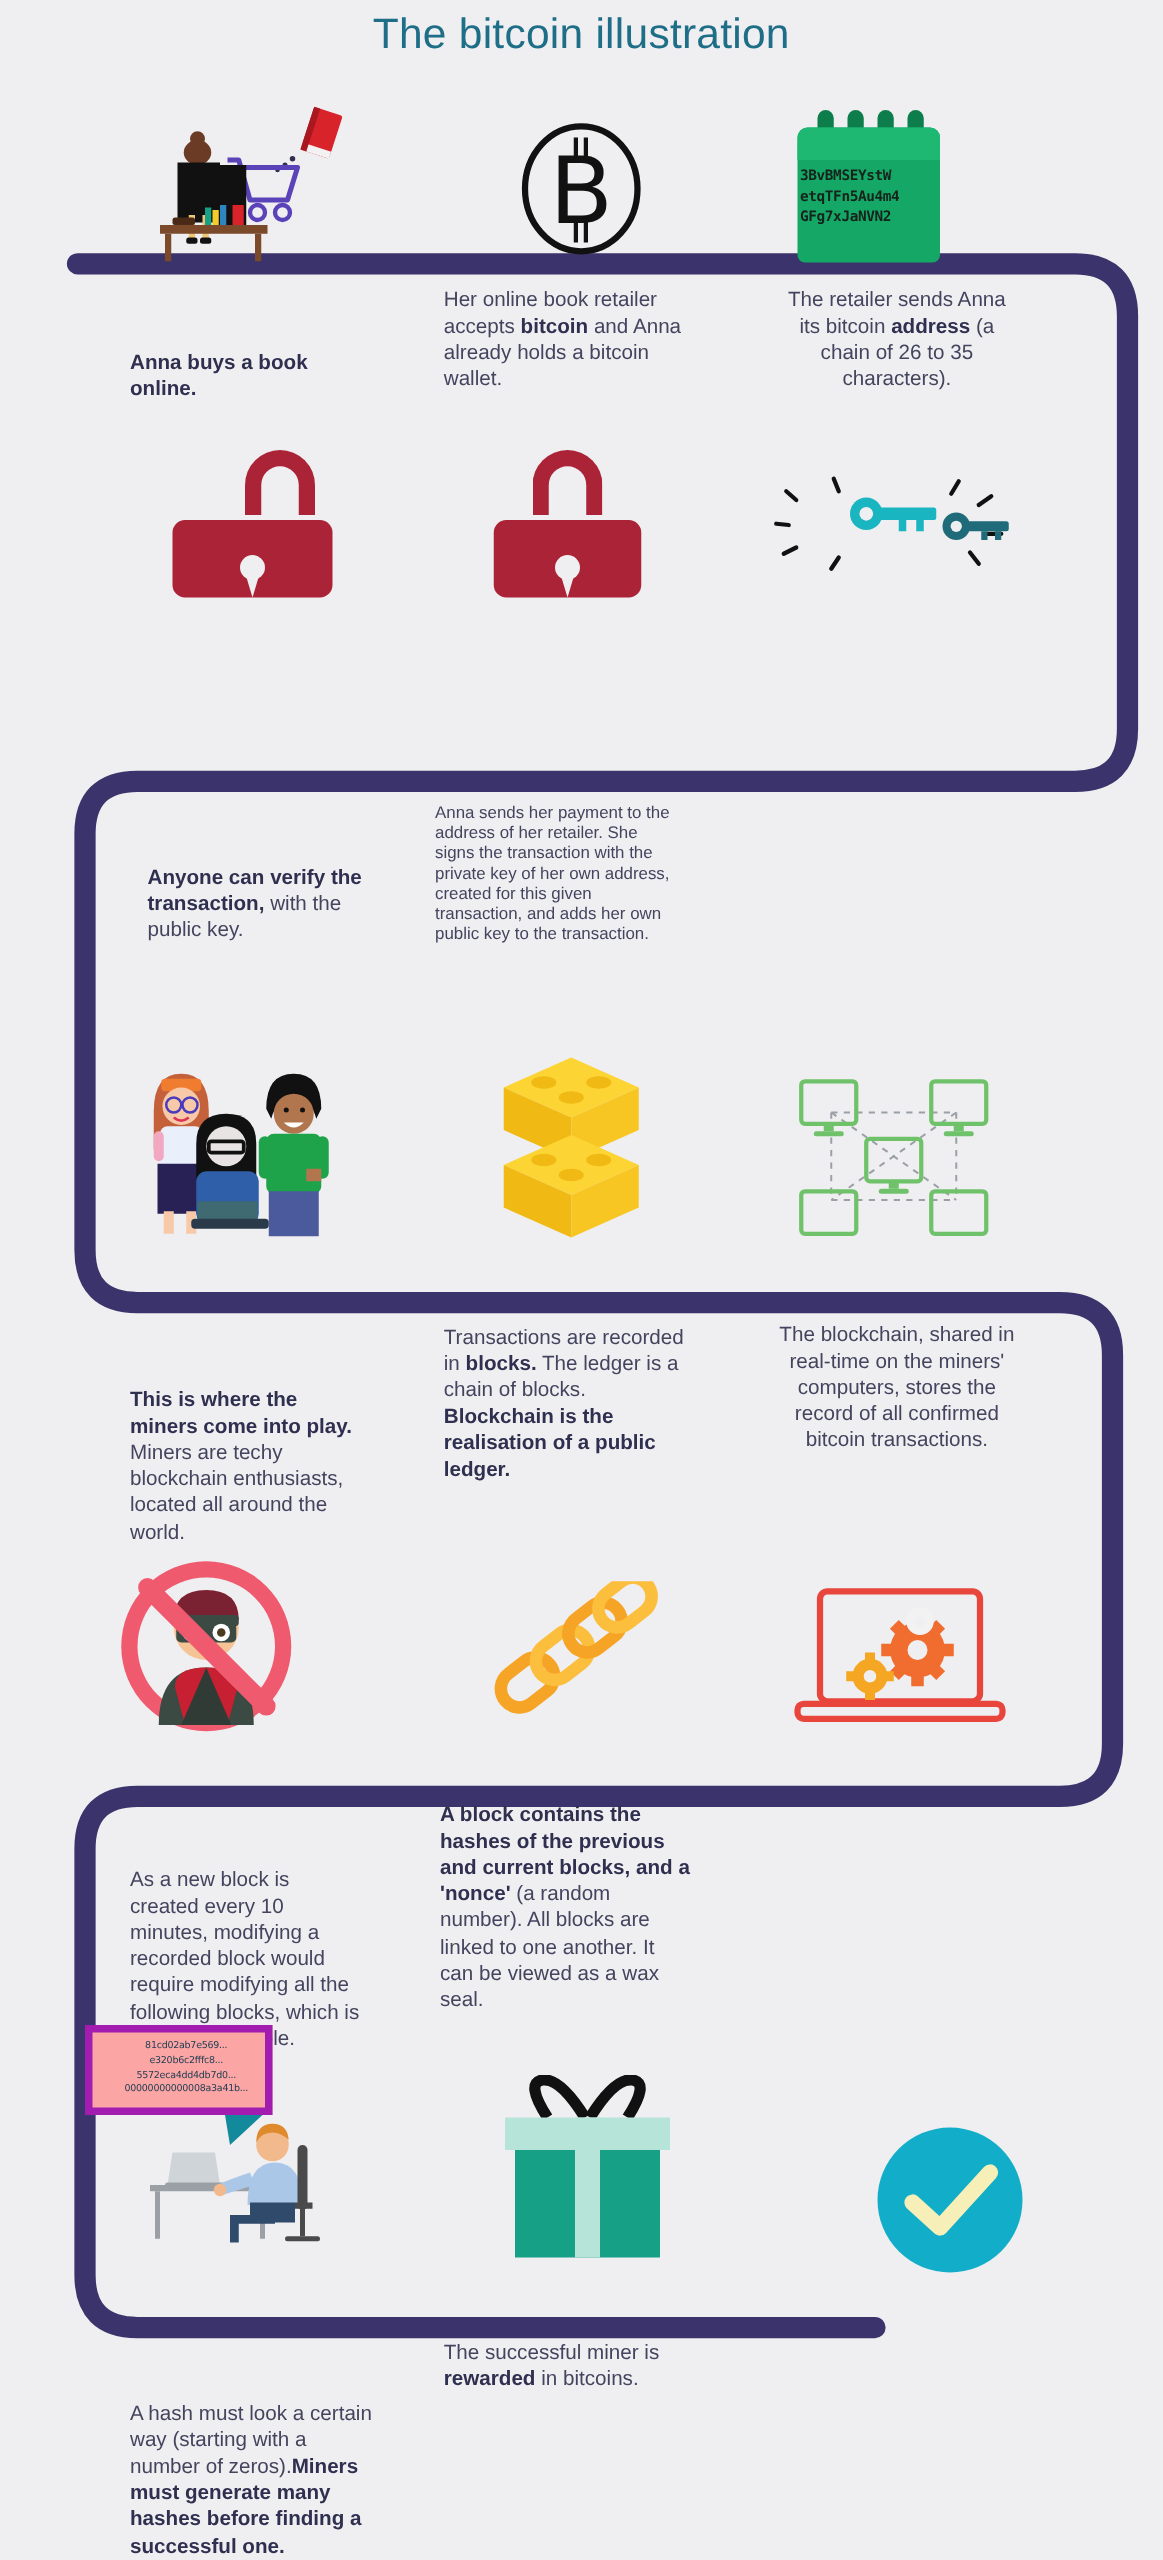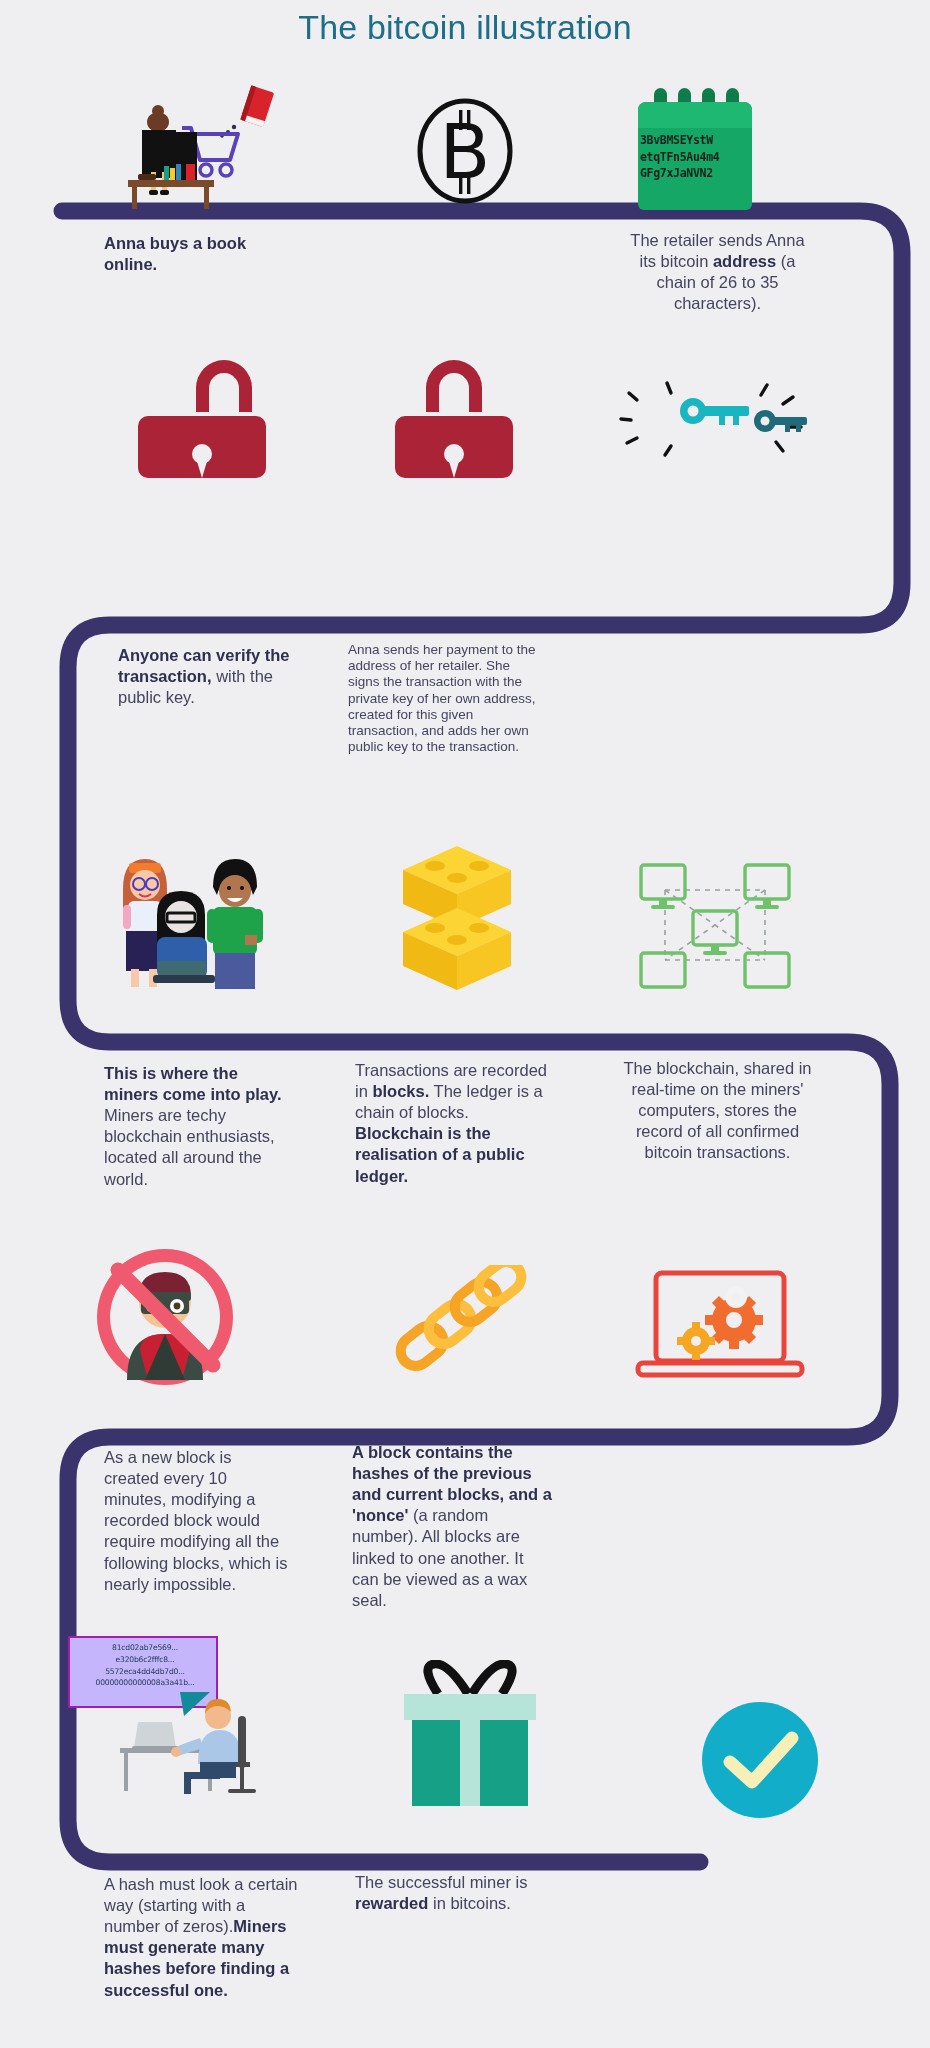--- a/index.html
+++ b/index.html
@@ -17,21 +17,21 @@
     font-size: 34px; font-weight: 400; color: #1e6e88; letter-spacing: .2px;
   }
 
   
   .snake { position: absolute; left: 0; top: 0; width: 930px; height: 2048px; pointer-events: none; }
 
   
   .col { position: absolute; font-size: 16.5px; line-height: 1.28; color: #44445f; }
   .col b, .col .b { font-weight: 700; color: #2f2f50; }
   .col .hd { font-weight: 700; color: #2f2f50; }
-  .c1 { left: 104px; width: 185px; }
+  .c1 { left: 104px; width: 185px; margin-top: 47px; }
   .c2 { left: 355px; width: 190px; }
   .c3 { left: 620px; width: 195px; text-align: center; }
   .small { font-size: 13.5px; line-height: 1.2; }
 
   
   .ill { position: absolute; }
 
   
   .desk-scene { left: 118px; top: 80px; width: 190px; height: 130px; }
 
@@ -88,21 +88,21 @@
   
   .chain { left: 385px; top: 1265px; width: 150px; height: 120px; }
 
   
   .laptop { left: 630px; top: 1265px; width: 180px; height: 130px; }
 
   
   .worker { left: 60px; top: 1620px; width: 250px; height: 180px; }
   .bubble {
     position: absolute; left: 8px; top: 0; width: 150px; height: 72px;
-    background: #c4b5fd; border: 2px solid #a21caf; margin-top: 16px;
+    background: #fca5a5; border: 6px solid #a21caf;
   }
   .bubble .t {
     position: absolute; left: 4px; top: 4px; width: 142px; text-align: center;
     font-family: "DejaVu Sans", sans-serif; font-size: 7.6px; line-height: 1.55;
     color: #1b3b50; letter-spacing: -.2px;
   }
 
   
   .gift { left: 390px; top: 1660px; width: 160px; height: 150px; }
 
@@ -176,20 +176,23 @@
     <div class="ring" style="left:96px"></div>
     <div class="pad"></div>
     <div class="padtop"></div>
     <div class="addr" style="white-space:pre-line">3BvBMSEYstW
 etqTFn5Au4m4
 GFg7xJaNVN2</div>
   </div>
 
   <div class="col c1" style="top:233px">
     <span class="hd">Anna buys a book online.</span>
+  </div>
+  <div class="col c2" style="top:230px">
+    <span>Her online book retailer accepts </span><b>bitcoin</b><span> and Anna already holds a bitcoin wallet.</span>
   </div>
   <div class="col c3" style="top:230px">
     <span>The retailer sends Anna its bitcoin </span><b>address</b><span> (a chain of 26 to 35 characters).</span>
   </div>
 
   <div class="ill lock" style="left:138px; top:360px; width:128px; height:118px;">
     <div class="shackle" style="left:58px; top:0;"></div>
     <div class="body"></div>
     <div class="hole"></div>
   </div>

